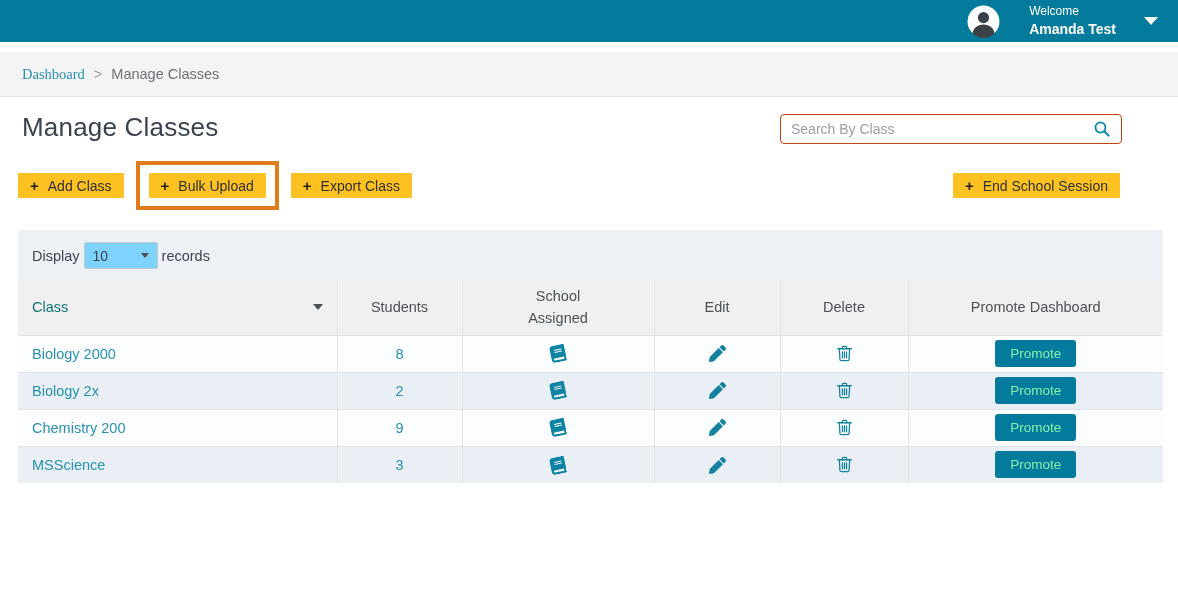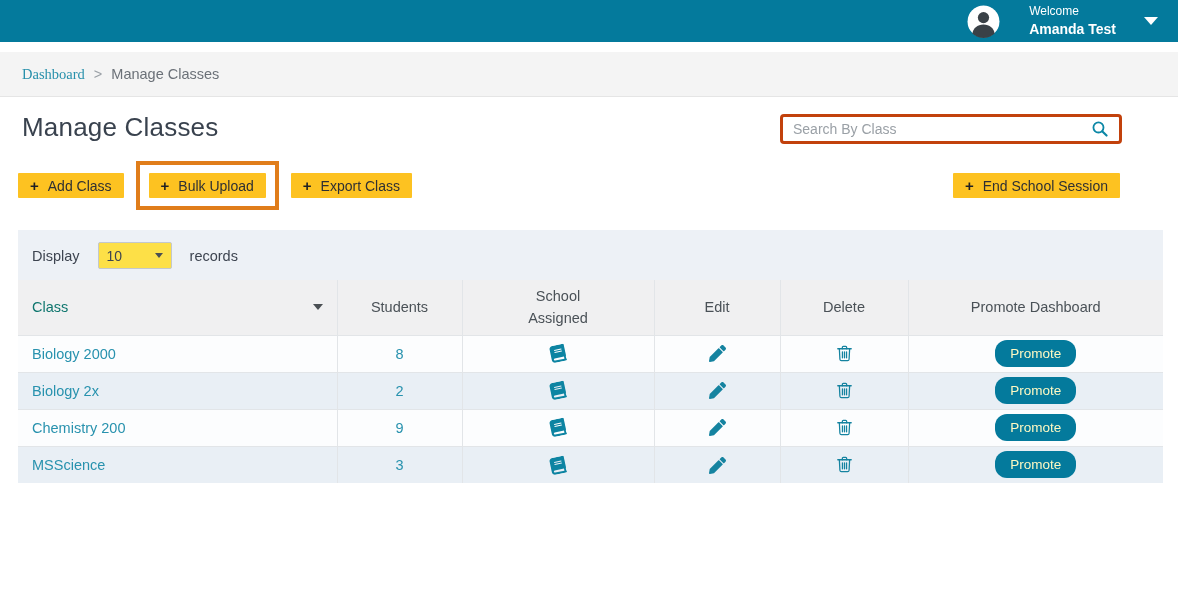--- a/index.html
+++ b/index.html
@@ -14,56 +14,56 @@
   .topbar-caret { width:0; height:0; border-left:7px solid transparent; border-right:7px solid transparent; border-top:8px solid #fff; margin-left:16px; cursor:pointer; }
 
   
   .breadcrumb-bar { margin-top:10px; background:#f4f4f4; border-bottom:1px solid #e5e5e5; height:45px; display:flex; align-items:center; padding-left:22px; font-size:14.5px; color:#6b7178; }
   .breadcrumb-link { color:#2790ab; text-decoration:none; cursor:pointer;font-family:Liberation Serif, serif; }
   .breadcrumb-sep { margin:0 9px; color:#9aa0a6; }
 
   
   .title-row { display:flex; justify-content:space-between; align-items:flex-start; padding:15px 56px 0 22px; }
   .page-title { font-size:26px; font-weight:400; color:#39424e; letter-spacing:0.2px; }
-  .search-box { width:342px; height:30px; background:#fff; border:3px solid #c2410c; border-radius:4px; display:flex; align-items:center; padding:0 10px; margin-top:2px; }
+  .search-box { width:342px; height:30px; background:#fff; border:1px solid #c2410c; border-radius:4px; display:flex; align-items:center; padding:0 10px; margin-top:2px; }
   .search-input { flex:1; border:none; outline:none; font-size:14px; color:#555; background:transparent; font-family:inherit; }
   .search-input::placeholder { color:#9aa0a6; }
   .search-btn { background:none; border:none; cursor:pointer; display:flex; align-items:center; padding:0; }
 
   
   .toolbar { display:flex; align-items:center; margin-top:17px; padding-left:18px; padding-right:58px; }
   .btn-yellow { background:#fdc221; border:none; color:#2f3033; font-size:14px; font-family:inherit; padding:5px 12px; display:inline-flex; align-items:center; gap:9px; cursor:pointer; border-radius:1px; height:25px; white-space:nowrap; }
   .plus-glyph { font-weight:bold; font-size:15px; color:#1f2023; line-height:1; }
   .annotation-box { border:4px solid #e07d1a; padding:8px 9px; margin:0 12px; display:inline-flex; }
   .btn-end-session { margin-left:auto; }
 
   
   .panel { margin:20px 15px 0 18px; background:#edf1f6; padding-bottom:0; }
-  .display-row { display:flex; align-items:center; gap:18px; padding:12px 14px 11px 14px; font-size:14.5px; color:#3d4450; }
-  .records-select { width:74px; height:27px; background:#fde047; border:1px solid #c3c8cc; border-radius:2px; display:flex; align-items:center; justify-content:space-between; padding:0 8px; font-size:14px; color:#3d4450; cursor:pointer; }
+  .display-row { display:flex; align-items:center; gap:4px; padding:12px 14px 11px 14px; font-size:14.5px; color:#3d4450; }
+  .records-select { width:74px; height:27px; background:#7dd3fc; border:1px solid #c3c8cc; border-radius:2px; display:flex; align-items:center; justify-content:space-between; padding:0 8px; font-size:14px; color:#3d4450; cursor:pointer; }
   .select-caret { width:0; height:0; border-left:4px solid transparent; border-right:4px solid transparent; border-top:5px solid #4a4f54; }
 
   
   table { width:100%; border-collapse:collapse; font-size:14.5px; border-style:hidden; }
   th, td { border:1px solid #e2e5e8; }
   thead th { height:55px; background:#f0f0f1; color:#4a5157; font-weight:400; text-align:center; }
   th.col-class { text-align:left; padding:0 14px; }
   .class-header-inner { display:flex; align-items:center; justify-content:space-between; }
   .class-header-label { color:#0f766e; }
   .sort-caret { width:0; height:0; border-left:5px solid transparent; border-right:5px solid transparent; border-top:6px solid #4a4f54; cursor:pointer; }
   .th-wrap { display:inline-block; width:72px; line-height:1.55; }
   tbody tr { height:37px; }
   tbody tr:nth-child(odd)  { background:#fcfdfe; }
   tbody tr:nth-child(even) { background:#e9eff5; }
   td { text-align:center; }
   td.cell-class { text-align:left; padding-left:14px; }
   .table-link { color:#2892ae; text-decoration:none; cursor:pointer; }
   .icon-btn { background:none; border:none; cursor:pointer; padding:0; display:inline-flex; align-items:center; justify-content:center; vertical-align:middle; }
   .book-icon svg { transform:rotate(-12deg); }
-  .promote-btn { background:#047a9c; color:#fef9c3; border:none; border-radius:12px; padding:6px 15px; font-size:13.5px; font-family:inherit; cursor:pointer; }
+  .promote-btn { background:#047a9c; color:#86efac; border:none; border-radius:3px; padding:6px 15px; font-size:13.5px; font-family:inherit; cursor:pointer; }
 
   
   .panel-footer { display:flex; justify-content:space-between; align-items:center; padding:10px 12px 10px 14px; }
   .showing-text { font-size:14.5px; color:#3d4450; }
   .pagination { display:flex; }
   .page-box { width:35px; height:33px; display:flex; align-items:center; justify-content:center; background:#fdfdfd; border:1px solid #dcdfe3; color:#98a0a8; font-size:15px; margin-left:-1px; cursor:pointer; user-select:none; }
   .page-box.current { background:#047a9c; border-color:#047a9c; color:#fff; font-size:14px; }
 </style>
 </head>
 <body>

